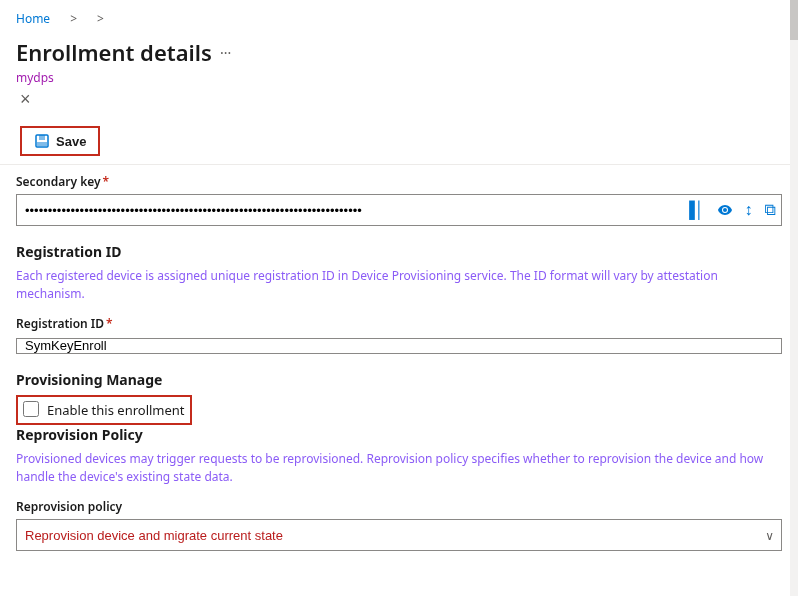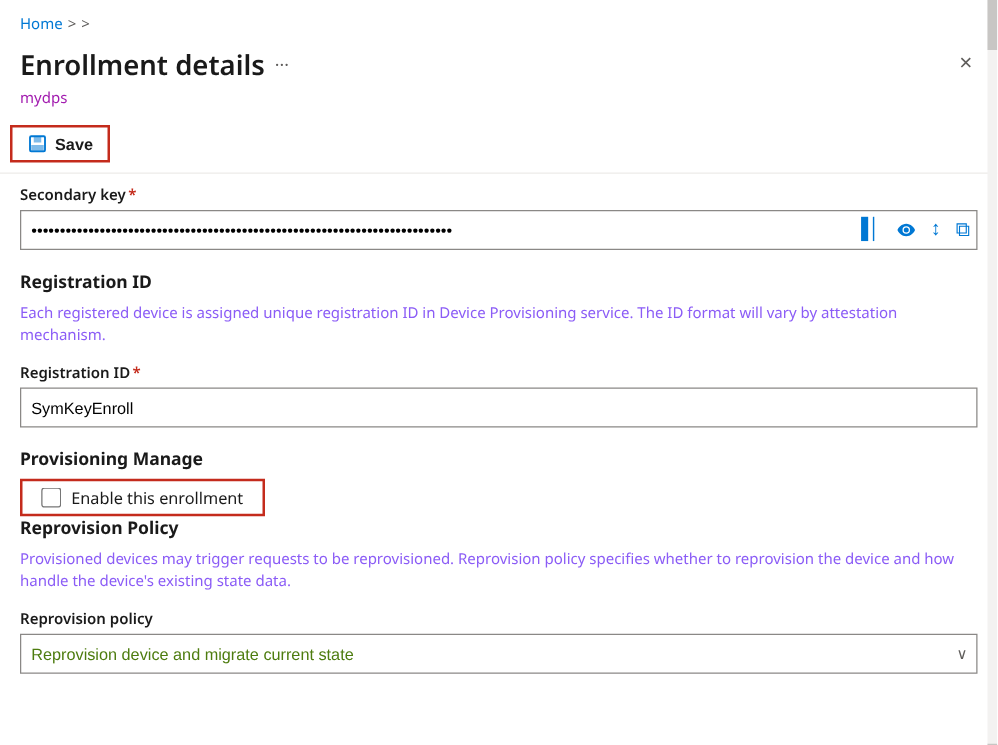--- a/index.html
+++ b/index.html
@@ -15,34 +15,35 @@
       background: #fff;
       position: relative;
       overflow: hidden;
     }
     .breadcrumb {
       padding: 10px 16px 6px 16px;
       font-size: 12px;
       color: #0078d4;
       display: flex;
       align-items: center;
-      gap: 4px;
+      gap: 20px;
     }
     .breadcrumb span {
       color: #605e5c;
     }
     .breadcrumb a {
       color: #0078d4;
       text-decoration: none;
     }
     .header {
       padding: 4px 16px 6px 16px;
       display: flex;
       align-items: flex-start;
       justify-content: space-between;
+      flex-direction: column;
     }
     .header-left h1 {
       font-size: 22px;
       font-weight: 600;
       color: #1a1a1a;
       display: flex;
       align-items: center;
       gap: 8px;
     }
     .header-left .ellipsis {
@@ -59,21 +60,21 @@
     .close-btn {
       background: none;
       border: none;
       font-size: 18px;
       cursor: pointer;
       color: #605e5c;
       padding: 4px;
       line-height: 1;
     }
     .toolbar {
-      padding: 8px 8px;
+      padding: 8px 20px;
     }
     .save-btn {
       display: flex;
       align-items: center;
       gap: 6px;
       padding: 5px 12px;
       border: 2px solid #c42b1c;
       background: #fff;
       color: #1a1a1a;
       cursor: pointer;
@@ -107,21 +108,21 @@
       margin-bottom: 4px;
       display: flex;
       align-items: center;
       gap: 2px;
     }
     .required {
       color: #c42b1c;
     }
     .field-input {
       width: 100%;
-      height: 32px;
+      height: 16px;
       border: 1px solid #8a8886;
       padding: 4px 8px;
       font-size: 13px;
       outline: none;
     }
     .password-field {
       position: relative;
       display: flex;
       align-items: center;
     }
@@ -156,24 +157,23 @@
       margin-bottom: 6px;
     }
     .section-desc {
       font-size: 12px;
       color: #8b5cf6;
       margin-bottom: 12px;
       line-height: 1.5;
     }
     .checkbox-row {
       display: flex;
-      align-items: center;
       gap: 8px;
       border: 2px solid #c42b1c;
-      padding: 4px 15px;
+      padding: 4px 5px;
       display: inline-flex;
     }
     .checkbox-row input[type="checkbox"] {
       width: 16px;
       height: 16px;
       cursor: pointer;
       accent-color: #0078d4;
     }
     .checkbox-label {
       font-size: 13px;
@@ -183,21 +183,21 @@
       width: 100%;
       height: 32px;
       border: 1px solid #8a8886;
       padding: 4px 30px 4px 8px;
       font-size: 13px;
       background: #fff;
       appearance: none;
       -webkit-appearance: none;
       cursor: pointer;
       outline: none;
-      color: #4d7c0f;
+      color: #b91c1c;
     }
     .select-wrapper {
       position: relative;
     }
     .select-chevron {
       position: absolute;
       right: 8px;
       top: 50%;
       transform: translateY(-50%);
       pointer-events: none;

